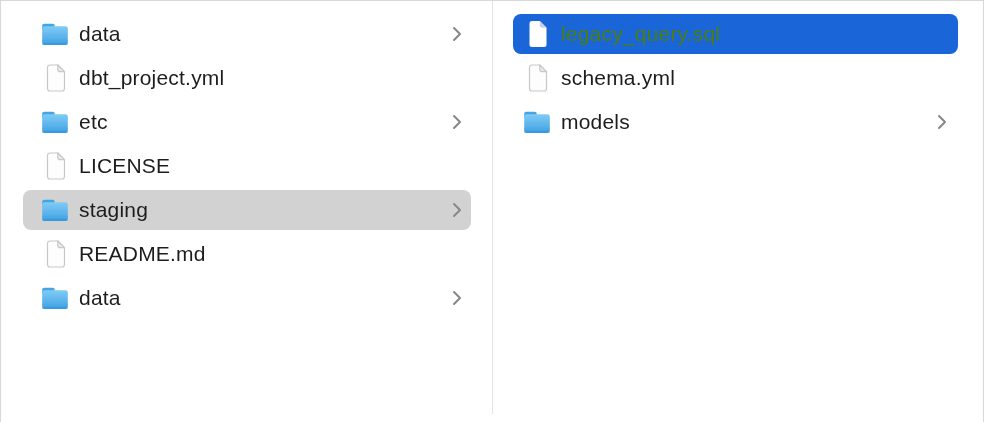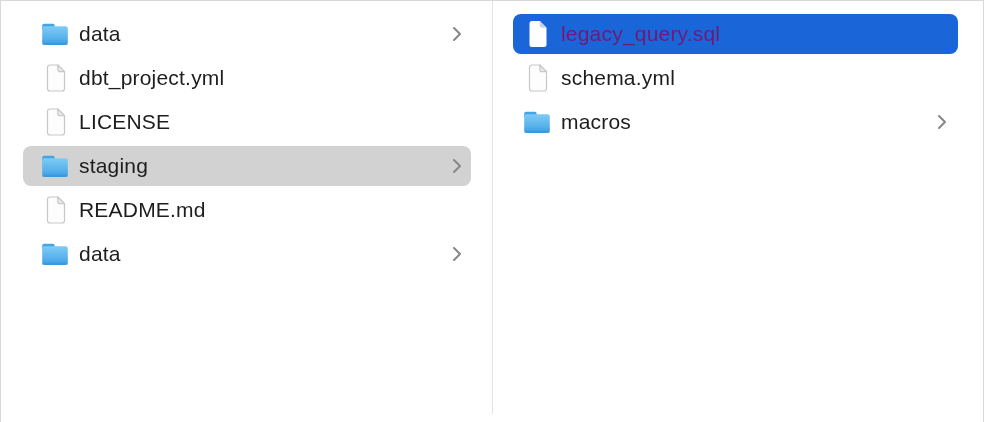--- a/index.html
+++ b/index.html
@@ -53,21 +53,21 @@
   .col-0 .icon-box { margin-left:40px; }
   .col-1 .icon-box { margin-left:30px; }
   .label {
     position:relative;
     margin-left:10px;
     font-size:21px;
     color:var(--text-color,#1d1d1f);
     letter-spacing:0.2px;
     white-space:nowrap;
   }
-  .row.sel-active .label { color:#701a75; }
+  .row.sel-active .label { color:#4d7c0f; }
   .chevron {
     position:absolute;
     top:50%; transform:translateY(-50%);
     line-height:0;
   }
   .col-0 .chevron { right:30px; }
   .col-1 .chevron { right:36px; }
   .doc-page { fill:#fdfdfd; stroke:#c7c7c7; stroke-width:1.2; }
   .doc-fold { fill:#ececec; stroke:#c7c7c7; stroke-width:1.2; stroke-linejoin:round; }
   .row.sel-active .doc-page { fill:#ffffff; stroke:none; }
@@ -114,20 +114,38 @@
         <path class="doc-page" d="M6 1 H13.8 L20.5 7.7 V24.5 A2.5 2.5 0 0 1 18 27 H6 A2.5 2.5 0 0 1 3.5 24.5 V3.5 A2.5 2.5 0 0 1 6 1 Z"></path>
         <path class="doc-fold" d="M13.8 1 V5.2 A2.5 2.5 0 0 0 16.3 7.7 H20.5 Z"></path>
       </svg>
     </div>
     <span class="label">dbt_project.yml</span>
 
   </div>
       <div class="row sel-none">
 
     <div class="icon-box">
+      <svg width="28" height="23" viewBox="0 0 28 23">
+        <rect x="1.2" y="0.8" width="12.5" height="7" rx="2" fill="#47a4e4"></rect>
+        <rect x="1.2" y="3.2" width="25.6" height="18.8" rx="2.4" fill="url(#folder-grad)"></rect>
+        <rect x="1.2" y="16.8" width="25.6" height="1.5" fill="#49a6e4" opacity="0.55"></rect>
+        <rect x="1.2" y="19.6" width="25.6" height="2.4" rx="1.2" fill="#2f90d6" opacity="0.55"></rect>
+      </svg>
+
+    </div>
+    <span class="label">etc</span>
+    <span class="chevron">
+      <svg width="10" height="16" viewBox="0 0 10 16">
+        <path d="M2 2 L8 8 L2 14" fill="none" stroke="#878787" stroke-width="2" stroke-linecap="round" stroke-linejoin="round"></path>
+      </svg>
+    </span>
+  </div>
+      <div class="row sel-none">
+
+    <div class="icon-box">
 
       <svg width="23" height="28" viewBox="0 0 23 28">
         <path class="doc-page" d="M6 1 H13.8 L20.5 7.7 V24.5 A2.5 2.5 0 0 1 18 27 H6 A2.5 2.5 0 0 1 3.5 24.5 V3.5 A2.5 2.5 0 0 1 6 1 Z"></path>
         <path class="doc-fold" d="M13.8 1 V5.2 A2.5 2.5 0 0 0 16.3 7.7 H20.5 Z"></path>
       </svg>
     </div>
     <span class="label">LICENSE</span>
 
   </div>
       <div class="row sel-inactive">
@@ -209,21 +227,21 @@
 
     <div class="icon-box">
       <svg width="28" height="23" viewBox="0 0 28 23">
         <rect x="1.2" y="0.8" width="12.5" height="7" rx="2" fill="#47a4e4"></rect>
         <rect x="1.2" y="3.2" width="25.6" height="18.8" rx="2.4" fill="url(#folder-grad)"></rect>
         <rect x="1.2" y="16.8" width="25.6" height="1.5" fill="#49a6e4" opacity="0.55"></rect>
         <rect x="1.2" y="19.6" width="25.6" height="2.4" rx="1.2" fill="#2f90d6" opacity="0.55"></rect>
       </svg>
 
     </div>
-    <span class="label">macros</span>
+    <span class="label">models</span>
     <span class="chevron">
       <svg width="10" height="16" viewBox="0 0 10 16">
         <path d="M2 2 L8 8 L2 14" fill="none" stroke="#878787" stroke-width="2" stroke-linecap="round" stroke-linejoin="round"></path>
       </svg>
     </span>
   </div>
     </div>
 </div>
 
 </body></html>

